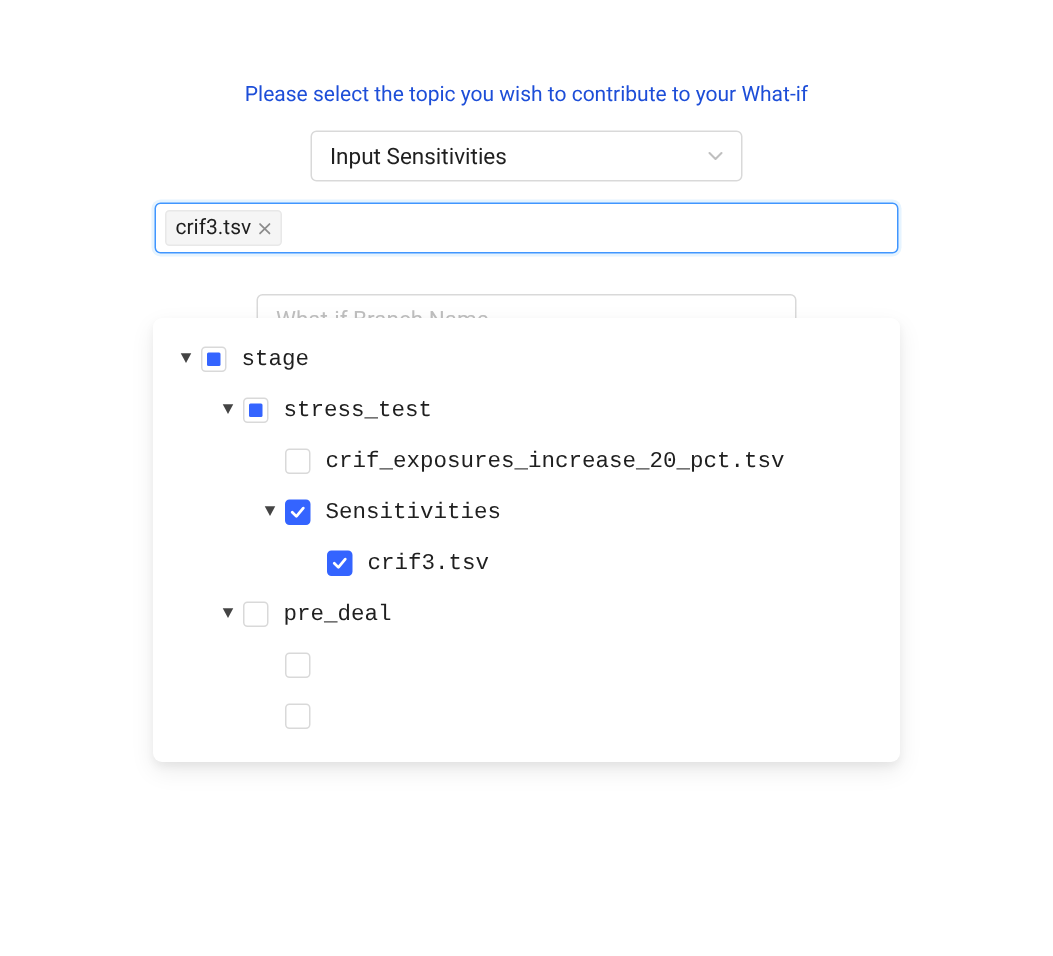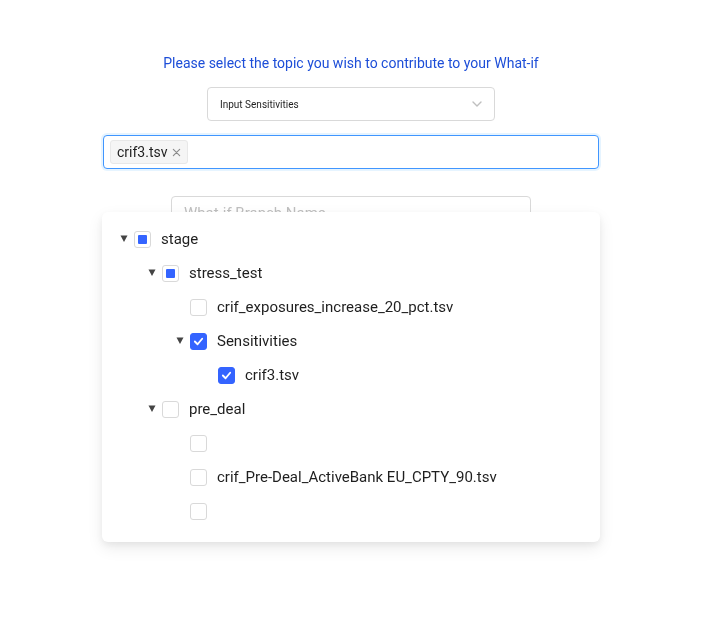--- a/index.html
+++ b/index.html
@@ -34,21 +34,21 @@
       border: 1px solid #d9d9d9;
       border-radius: 4px;
       display: flex;
       align-items: center;
       padding: 0 12px;
       cursor: pointer;
       margin-bottom: 14px;
       background: #fff;
     }
     .select-value {
-      font-size: 10px;
+      font-size: 15px;
       color: #1f1f1f;
       flex: 1;
     }
     .chevron-down {
       width: 10px;
       height: 10px;
       color: #bfbfbf;
       display: flex;
       align-items: center;
       justify-content: center;
@@ -103,20 +103,21 @@
     }
     .dropdown {
       position: absolute;
       top: 212px;
       left: 102px;
       width: 498px;
       background: #fff;
       border-radius: 6px;
       box-shadow: 0 6px 16px rgba(0,0,0,0.08), 0 3px 6px rgba(0,0,0,0.05);
       padding: 10px 6px 14px 6px;
+      font-family: Liberation Mono, monospace;
     }
     .tree-node {
       display: flex;
       align-items: center;
       height: 34px;
       font-size: 15px;
       color: #1f1f1f;
     }
     .indent {
       display: inline-block;
@@ -287,22 +288,14 @@
       <span class="indent"></span>
       <span class="caret-placeholder"></span>
       <span class="checkbox "></span>
     </div>
     <div class="tree-node">
       <span class="indent" style="width: 8px;"></span>
       <span class="indent"></span>
       <span class="indent"></span>
       <span class="caret-placeholder"></span>
       <span class="checkbox "></span>
-      <span class="node-label">crif_Pre-Deal_ActiveBank EU_CPTY_90.tsv</span>
-    </div>
-    <div class="tree-node">
-      <span class="indent" style="width: 8px;"></span>
-      <span class="indent"></span>
-      <span class="indent"></span>
-      <span class="caret-placeholder"></span>
-      <span class="checkbox "></span>
     </div>
   </div>
 
 </body></html>

